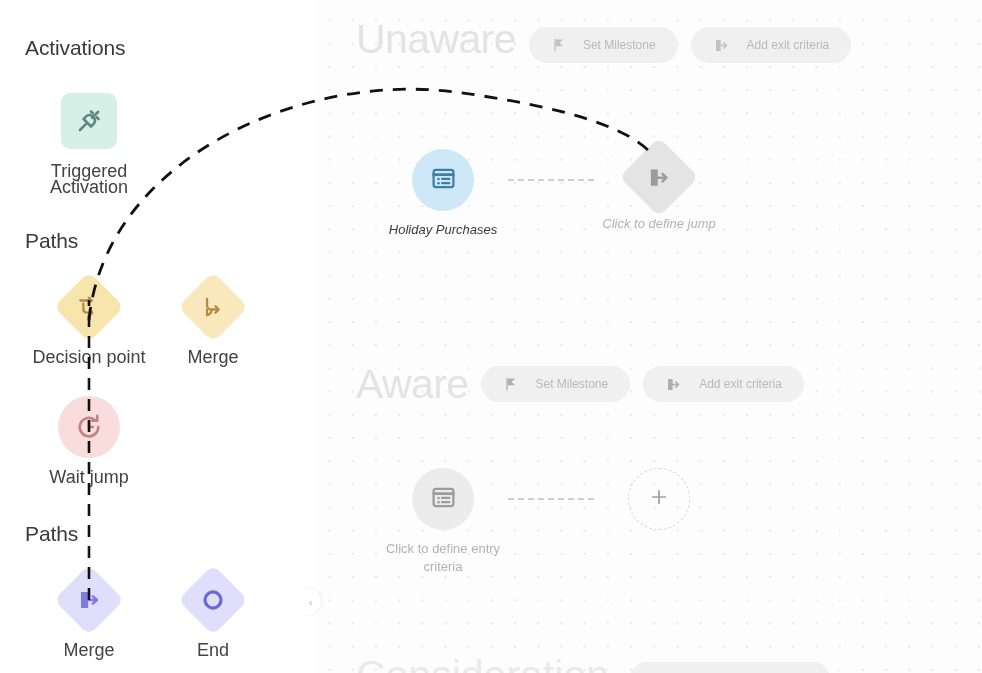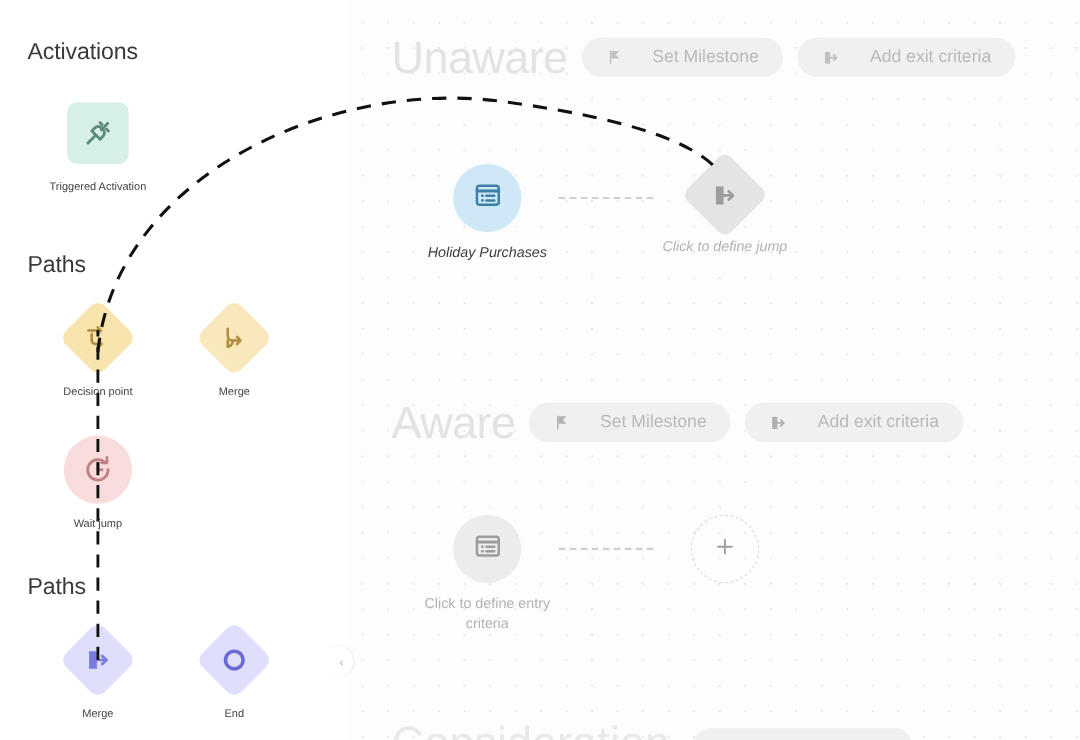--- a/index.html
+++ b/index.html
@@ -41,21 +41,21 @@
     letter-spacing: -0.1px;
     white-space: nowrap;
   }
 
   .palette-item {
     position: absolute;
     width: 120px;
     text-align: center;
   }
   .palette-label {
-    font-size: 10px;
+    font-size: 18px;
     line-height: 16px;
     color: #414246;
     margin-top: 7px;
     font-weight: 400;
   }
 
   
   .shape-wrap {
     width: 70px;
     height: 70px;
@@ -131,27 +131,27 @@
     line-height: 48px;
     font-weight: 400;
     color: #e3e3e3;
     letter-spacing: -0.6px;
     white-space: nowrap;
   }
 
   .pill {
     display: inline-flex;
     align-items: center;
-    gap: 27px;
+    gap: 17px;
     height: 36px;
     padding: 0 22px;
     border-radius: 18px;
     background: #f0f0f0;
     color: #b9b9b9;
-    font-size: 16px;
+    font-size: 12px;
     white-space: nowrap;
     cursor: pointer;
     user-select: none;
   }
   .pill .pill-ico { display:flex; align-items:center; }
 
   
   .node-row {
     position: absolute;
     display: flex;
@@ -342,21 +342,21 @@
       </div>
       <div class="palette-label">End</div>
     </div>
   </div>
 
   <div id="canvas">
     <div id="canvas-left-fade"></div>
 
     <div class="stage" style="top:0;">
 
-      <div class="stage-header" style="top:28px;">
+      <div class="stage-header" style="top:15px;align-items:flex-end;">
         <div class="stage-title">Unaware</div>
 
         <div class="pill">
           <span class="pill-ico">
             <svg width="15" height="16" viewBox="0 0 24 24" fill="#c2c2c2">
               <path d="M5.4 2.2h2.1v19.6H5.4z"></path>
               <path d="M7.5 3.1h11.9L13.8 8.6l5.6 5.3H7.5z"></path>
             </svg>
           </span>
           <span>Set Milestone</span>

